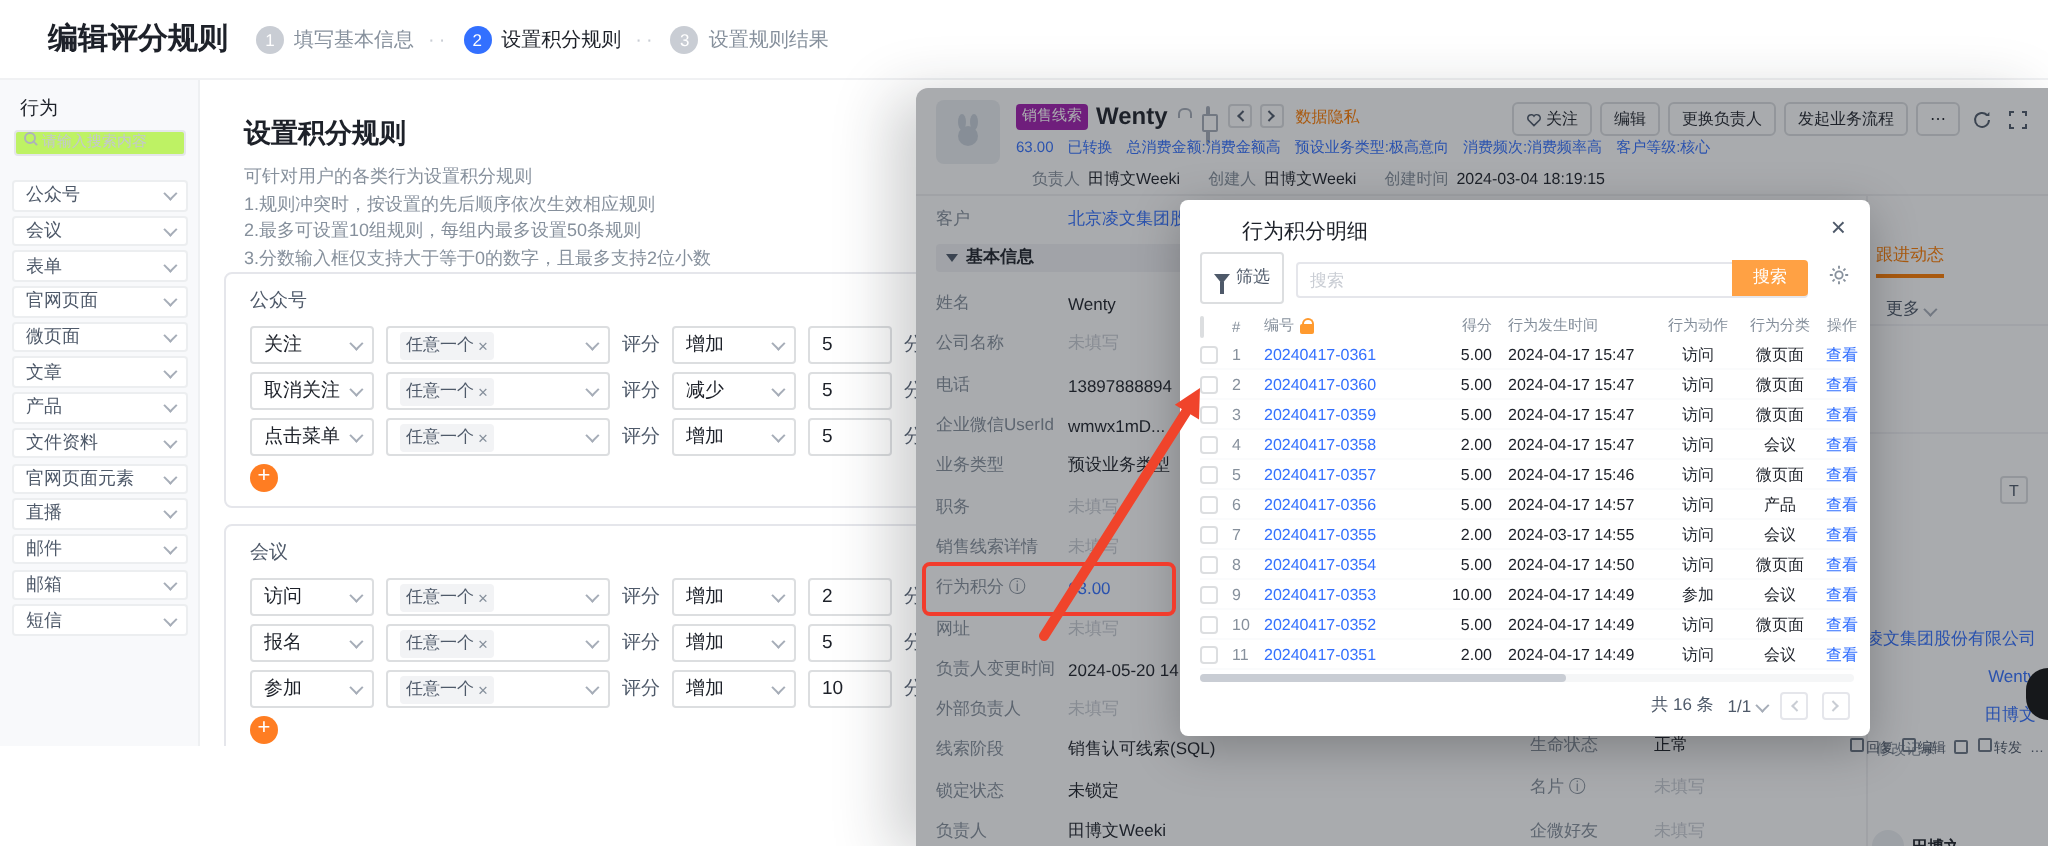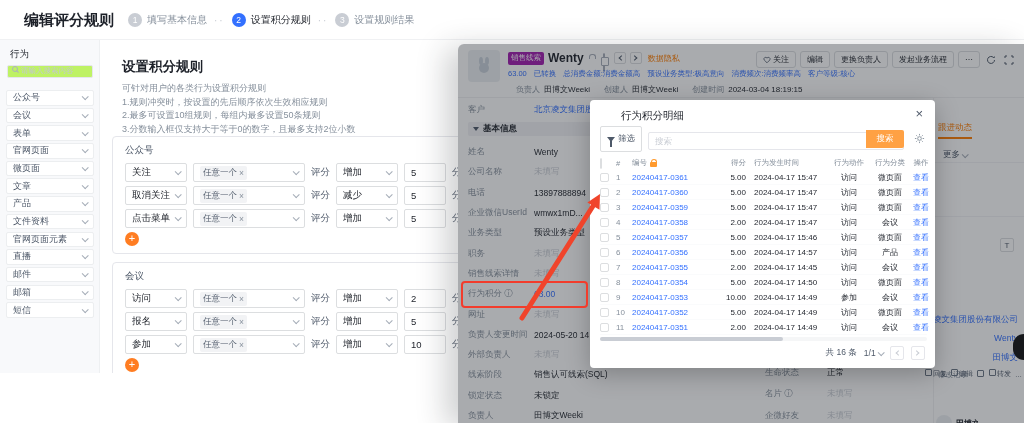--- a/index.html
+++ b/index.html
@@ -686,21 +686,21 @@
           <span class="c-time">2024-04-17 14:57</span>
           <span class="c-act">访问</span>
           <span class="c-cat">产品</span>
           <span class="c-op">查看</span>
         </div>
         <div class="trow">
           <span class="ck"></span>
           <span class="c-idx">7</span>
           <span class="c-num">20240417-0355</span>
           <span class="c-score">2.00</span>
-          <span class="c-time">2024-04-17 14:45</span>
+          <span class="c-time">2024-03-17 14:55</span>
           <span class="c-act">访问</span>
           <span class="c-cat">会议</span>
           <span class="c-op">查看</span>
         </div>
         <div class="trow">
           <span class="ck"></span>
           <span class="c-idx">8</span>
           <span class="c-num">20240417-0354</span>
           <span class="c-score">5.00</span>
           <span class="c-time">2024-04-17 14:50</span>

